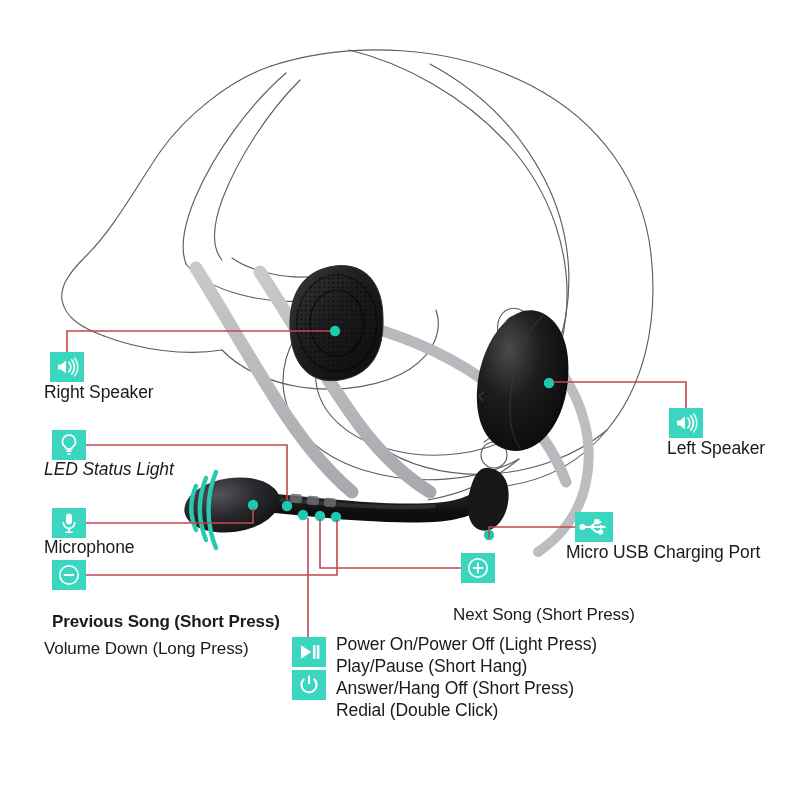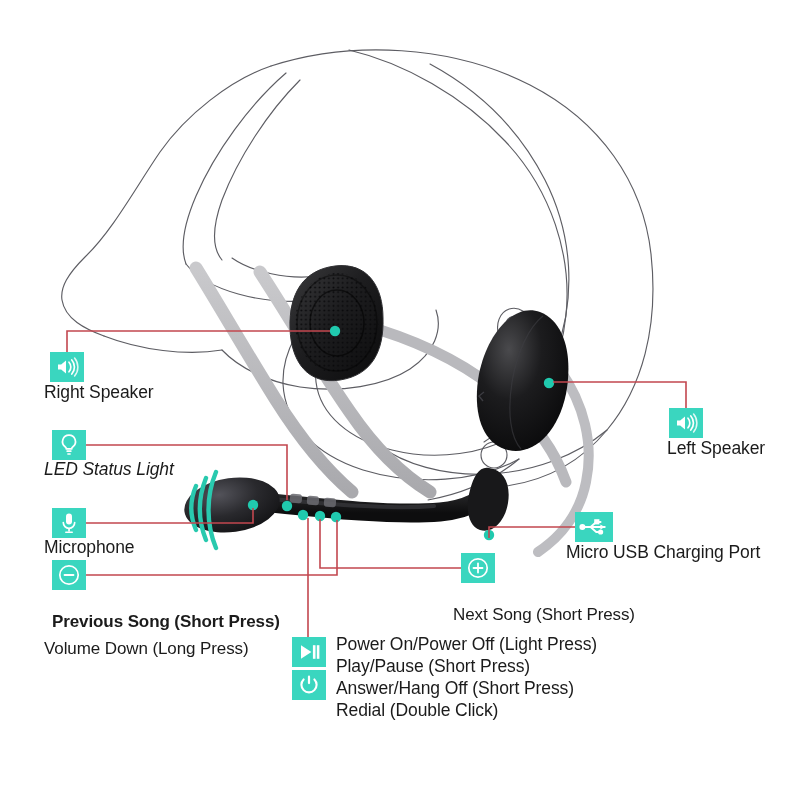--- a/index.html
+++ b/index.html
@@ -278,17 +278,17 @@
     </svg>
   </div>
   <div class="chip" style="left:292px;top:670px;width:34px;height:30px;">
     <svg width="22" height="22" viewBox="0 0 22 22" aria-hidden="true">
       <path d="M5.6 5.4a7.6 7.6 0 1 0 10.8 0" fill="none" stroke="#fff" stroke-width="2.1" stroke-linecap="round"></path>
       <rect x="9.9" y="1.6" width="2.2" height="8.6" rx="1.1" fill="#fff"></rect>
     </svg>
   </div>
 
   <div class="label" style="left:336px;top:634px;">Power On/Power Off (Light Press)</div>
-  <div class="label" style="left:336px;top:656px;">Play/Pause (Short Press)</div>
+  <div class="label" style="left:336px;top:656px;">Play/Pause (Short Hang)</div>
   <div class="label" style="left:336px;top:678px;text-align:right;">Answer/Hang Off (Short Press)</div>
   <div class="label" style="left:336px;top:700px;">Redial (Double Click)</div>
 
 </div>
 
 </body></html>

